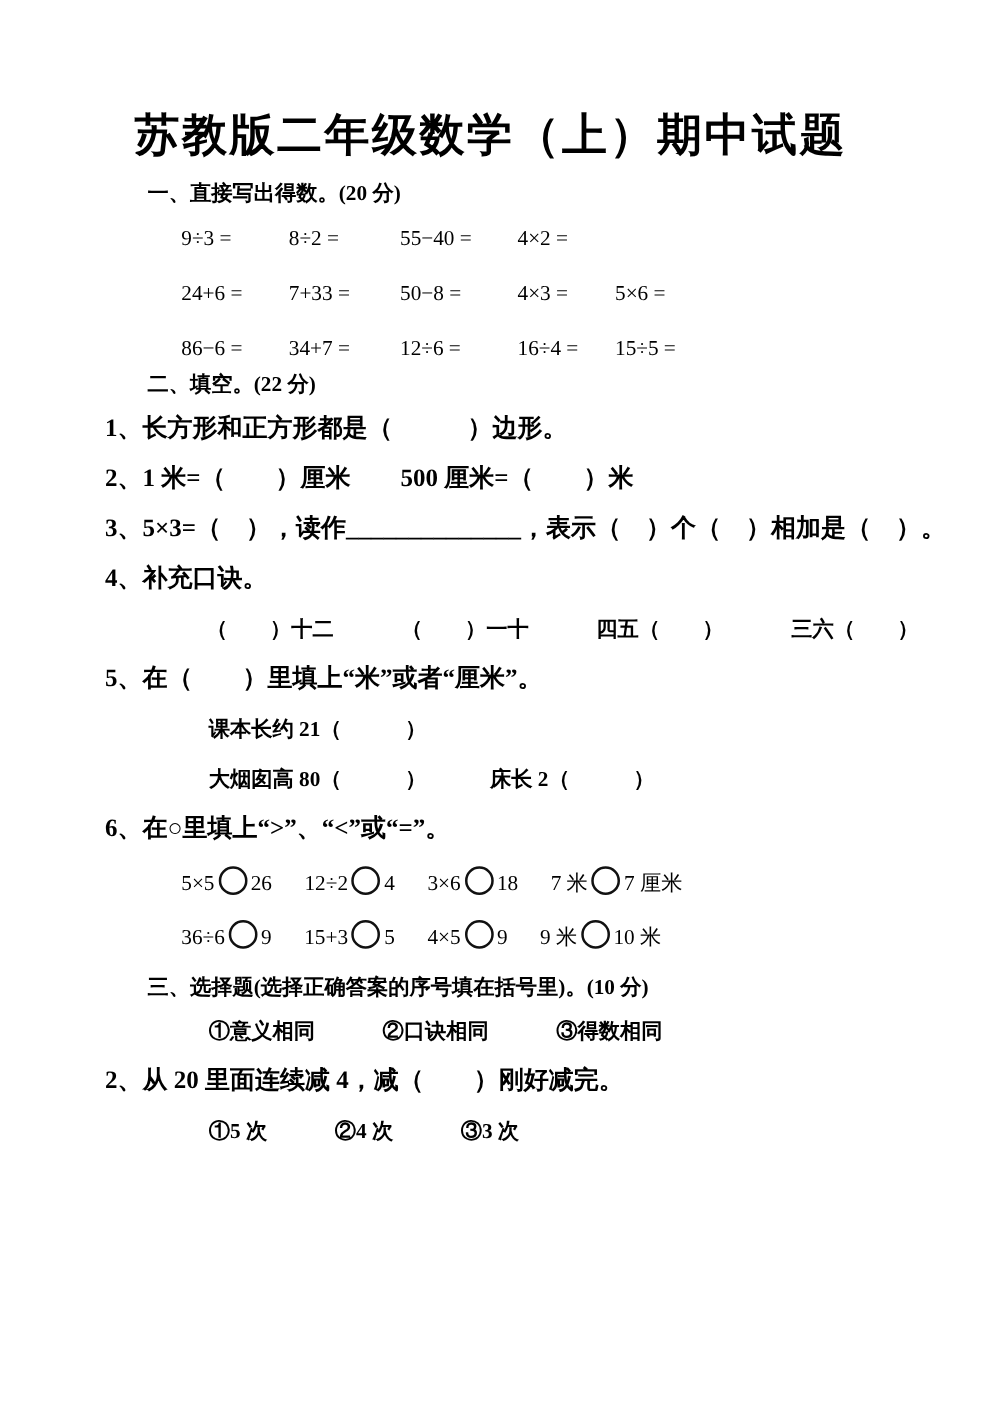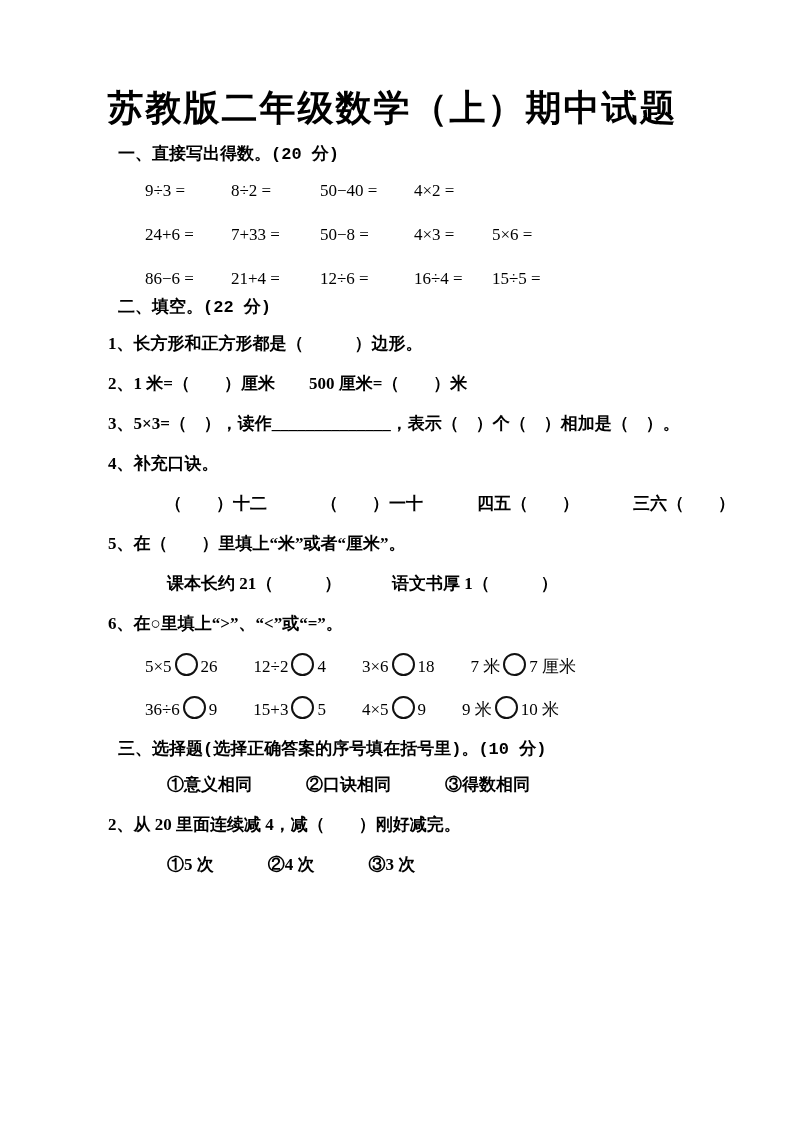--- a/index.html
+++ b/index.html
@@ -24,40 +24,40 @@
       margin: 0 0 14px 0;
       text-align: center;
       font-family: "Liberation Sans", "DejaVu Sans", sans-serif;
       font-weight: bold;
       font-size: 36px;
       letter-spacing: 2px;
       line-height: 44px;
     }
     .sec-heading {
       margin: 0 0 15px 118px;
-      font-family: Liberation Mono, monospace;
+      font-family: Liberation Serif, serif;
       font-weight: bold;
       font-size: 17px;
       line-height: 21px;
     }
     .sec-heading.after-rows { margin-top: 8px; }
     .math-row {
       display: grid;
       grid-template-columns: 86px 89px 94px 78px auto;
       margin: 0 0 23px 145px;
       font-family: "Liberation Serif", "DejaVu Serif", serif;
       font-size: 17px;
       line-height: 21px;
     }
     .math-row.last { margin-bottom: 0; }
     .item {
-      margin: 0 0 19px 108px;
+      margin: 0 0 19px 84px;
       font-family: "Liberation Serif", "DejaVu Serif", serif;
       font-weight: bold;
-      font-size: 17px;
+      font-size: 20px;
       line-height: 21px;
     }
     .kouji-row {
       display: flex;
       gap: 54px;
       margin: 0 0 19px 165px;
       font-weight: bold;
       font-size: 17px;
       line-height: 21px;
     }
@@ -65,21 +65,21 @@
       display: grid;
       grid-template-columns: 225px auto;
       margin: 0 0 19px 167px;
       font-weight: bold;
       font-size: 17px;
       line-height: 21px;
     }
     .cmp-row {
       display: flex;
       align-items: center;
-      gap: 36px;
+      gap: 26px;
       margin: 0 0 16px 145px;
       font-size: 17px;
       line-height: 26px;
     }
     .cmp-item { white-space: nowrap; }
     .circle {
       display: inline-block;
       width: 19px;
       height: 19px;
       border: 2px solid #111;
@@ -102,33 +102,33 @@
 
 <div class="page">
 
   <h1 class="title">苏教版二年级数学（上）期中试题</h1>
 
   <div class="sec-heading">一、直接写出得数。(20 分)</div>
 
   <div class="math-row">
     <span>9÷3 =</span>
     <span>8÷2 =</span>
-    <span>50−40 =</span>
+    <span>55−40 =</span>
     <span>4×2 =</span>
   </div>
   <div class="math-row">
     <span>24+6 =</span>
     <span>7+33 =</span>
     <span>50−8 =</span>
     <span>4×3 =</span>
     <span>5×6 =</span>
   </div>
   <div class="math-row last">
     <span>86−6 =</span>
-    <span>21+4 =</span>
+    <span>34+7 =</span>
     <span>12÷6 =</span>
     <span>16÷4 =</span>
     <span>15÷5 =</span>
   </div>
 
   <div class="sec-heading after-rows">二、填空。(22 分)</div>
 
   <div class="item">1、长方形和正方形都是（　　　）边形。</div>
   <div class="item">2、1 米=（　　）厘米　　500 厘米=（　　）米</div>
   <div class="item">3、5×3=（　），读作______________，表示（　）个（　）相加是（　）。</div>
@@ -138,21 +138,24 @@
     <span>（　　）十二</span>
     <span>（　　）一十</span>
     <span>四五（　　）</span>
     <span>三六（　　）</span>
   </div>
 
   <div class="item">5、在（　　）里填上“米”或者“厘米”。</div>
 
   <div class="unit-grid">
     <span>课本长约 21（　　　）</span>
-    <span>语文书厚 1（　　　）</span>
+  </div>
+  <div class="unit-grid">
+    <span>大烟囱高 80（　　　）</span>
+    <span>床长 2（　　　）</span>
   </div>
 
   <div class="item">6、在○里填上“&gt;”、“&lt;”或“=”。</div>
 
   <div class="cmp-row">
     <span class="cmp-item"><span>5×5</span><span class="circle"></span><span>26</span></span>
     <span class="cmp-item"><span>12÷2</span><span class="circle"></span><span>4</span></span>
     <span class="cmp-item"><span>3×6</span><span class="circle"></span><span>18</span></span>
     <span class="cmp-item"><span>7 米</span><span class="circle"></span><span>7 厘米</span></span>
   </div>

